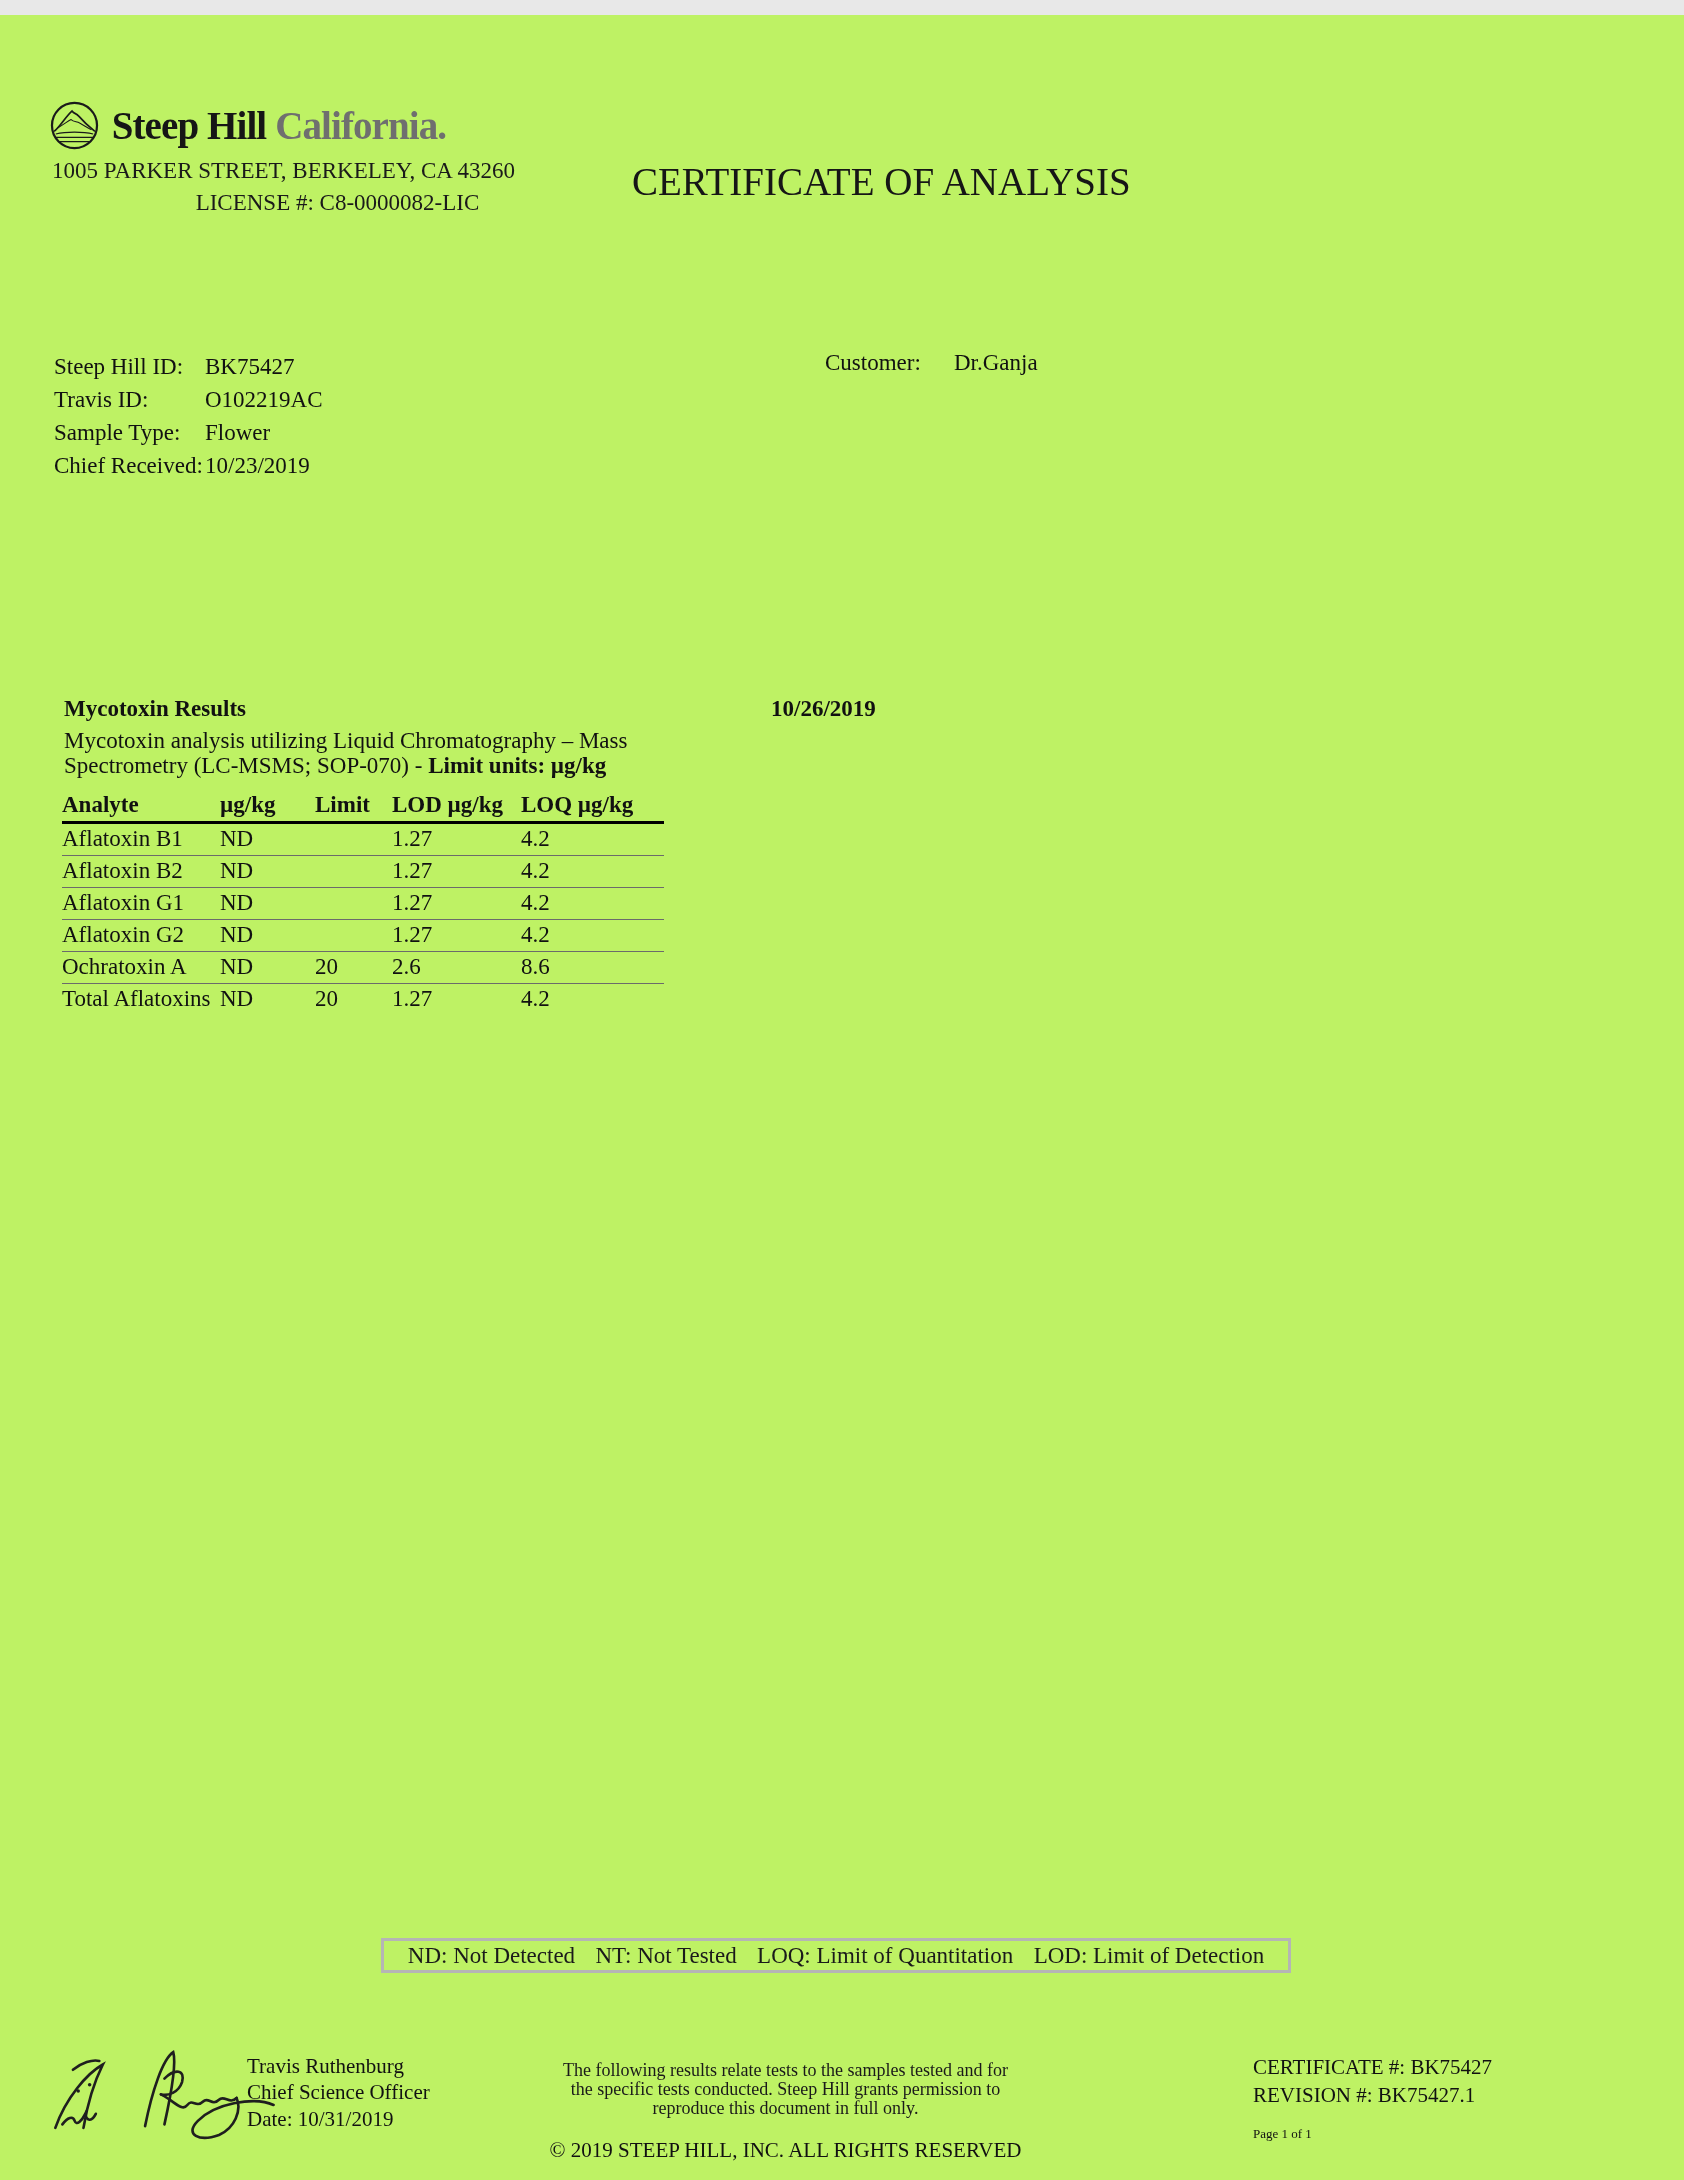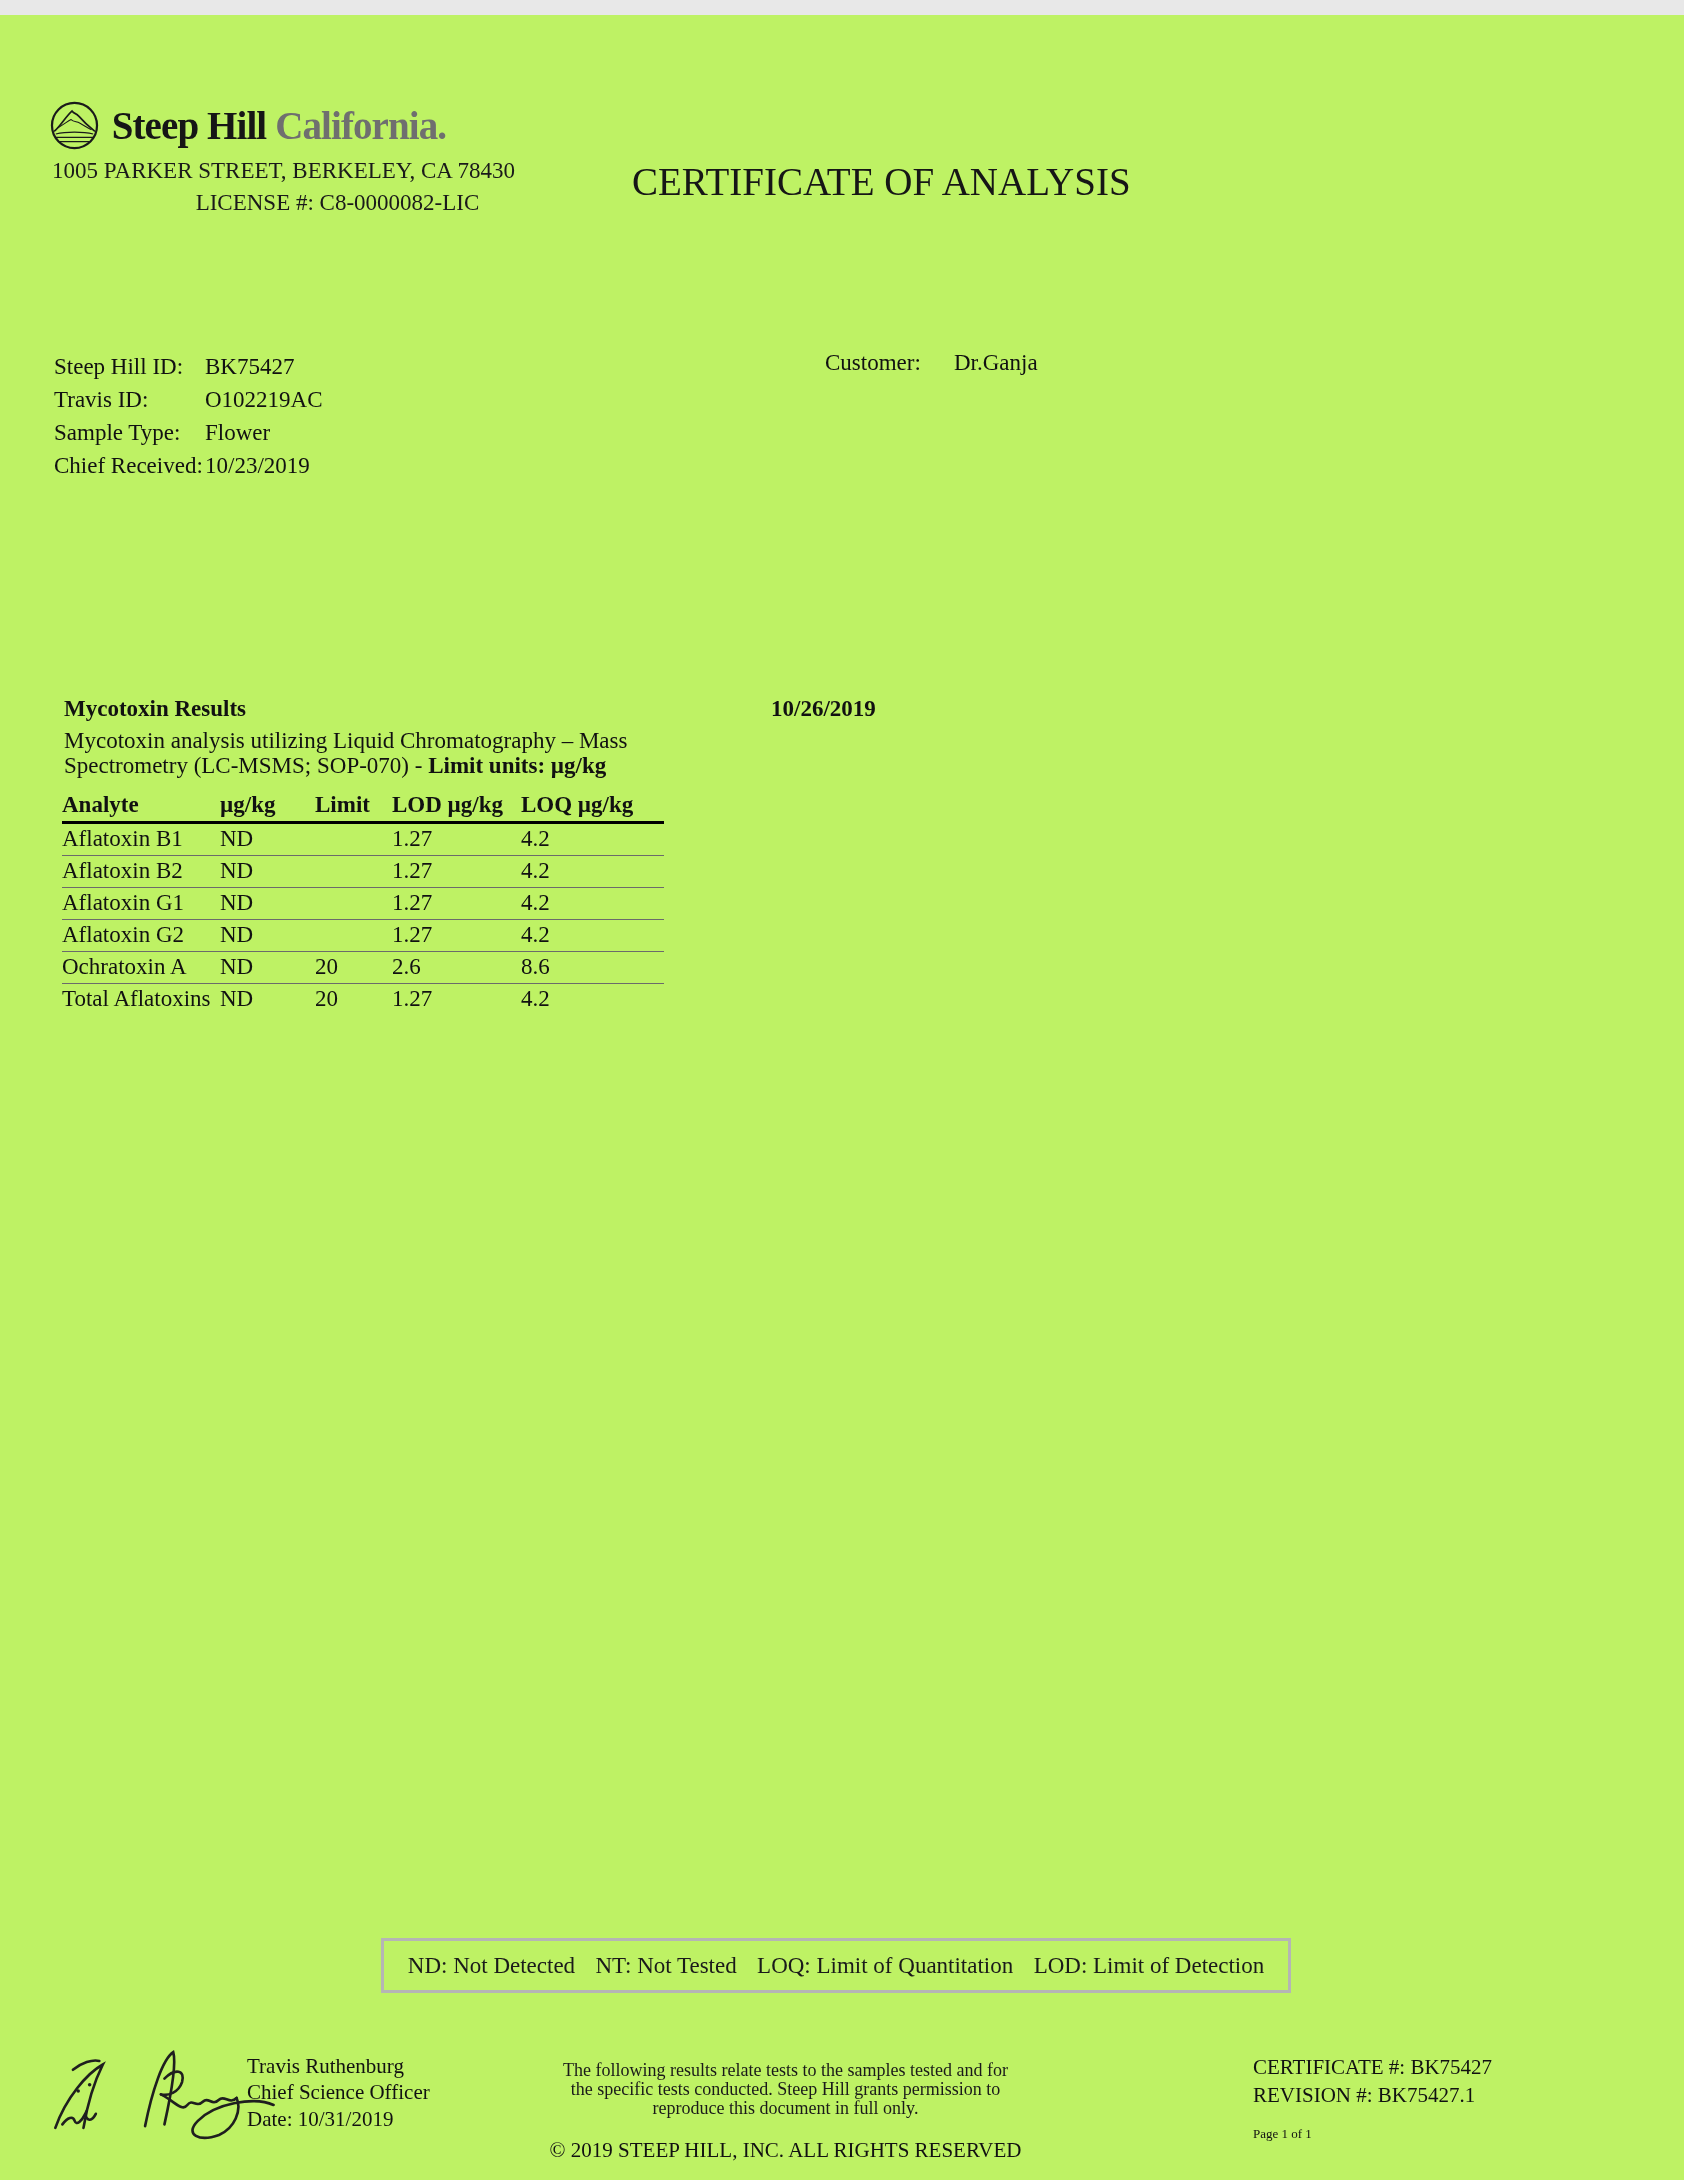--- a/index.html
+++ b/index.html
@@ -38,21 +38,21 @@
   .t-head{display:flex;height:30px;align-items:flex-end;font-weight:bold;border-bottom:3.4px solid #000000;padding-bottom:2.6px;}
   .t-row{display:flex;height:31px;align-items:center;border-bottom:1.7px solid #6b6b6b;}
   .t-row.last{border-bottom:none;}
   .c-analyte{width:158px;flex:0 0 auto;}
   .c-result{width:95px;flex:0 0 auto;}
   .c-limit{width:77px;flex:0 0 auto;}
   .c-lod{width:129px;flex:0 0 auto;}
   .c-loq{width:139px;flex:0 0 auto;}
   
   .legend-box{
-    position:absolute;left:381px;top:1923px;width:910px;height:55px;
+    position:absolute;left:381px;top:1923px;width:910px;height:35px;
     border:3.4px solid #b5b5b5;box-sizing:border-box;
     display:flex;align-items:center;justify-content:center;
     font-size:23px;color:#1a1a1a;gap:20.4px;white-space:nowrap;
   }
   
   .signature{position:absolute;left:43px;top:2026px;width:264px;height:128px;}
   .signer-block{position:absolute;left:247px;top:2038px;font-size:21px;line-height:26.4px;white-space:nowrap;}
   .disclaimer{position:absolute;left:530px;top:2046px;width:511px;text-align:center;font-size:18px;line-height:19px;color:#1a1a1a;}
   .copyright{position:absolute;left:530px;top:2123px;width:511px;text-align:center;font-size:21px;white-space:nowrap;}
   .cert-block{position:absolute;left:1253px;top:2038px;font-size:21px;line-height:28px;white-space:nowrap;}
@@ -70,21 +70,21 @@
           <circle cx="30" cy="30" r="26.5" stroke-width="2.6"></circle>
           <path d="M6,37 C14,30 20,19 27,13 C30,17 32,15 35,19 C41,26 49,33 54,37" stroke-width="2"></path>
           <path d="M10,33 C17,29 22,25 26,23 C29,26 33,25 36,27 C41,30 46,33 50,35" stroke-width="1.3"></path>
           <path d="M8,40 C20,37 40,37 52,40" stroke-width="1.3"></path>
           <path d="M7.5,44 L52.5,44" stroke-width="1.6"></path>
           <path d="M11.5,49 L48.5,49" stroke-width="1.6"></path>
         </g>
       </svg>
       <div class="logo-text"><span class="logo-brand">Steep Hill</span> <span class="logo-region">California.</span></div>
     </div>
-    <div class="hdr-address">1005 PARKER STREET, BERKELEY, CA 78430</div>
+    <div class="hdr-address">1005 PARKER STREET, BERKELEY, CA 43260</div>
     <div class="hdr-license">LICENSE #: C8-0000082-LIC</div>
   </div>
 
   <div class="doc-title">CERTIFICATE OF ANALYSIS</div>
 
   <div class="sample-info">
     <div class="info-row">
       <span class="info-label">Steep Hill ID:</span>
       <span class="info-value">BK75427</span>
     </div>

